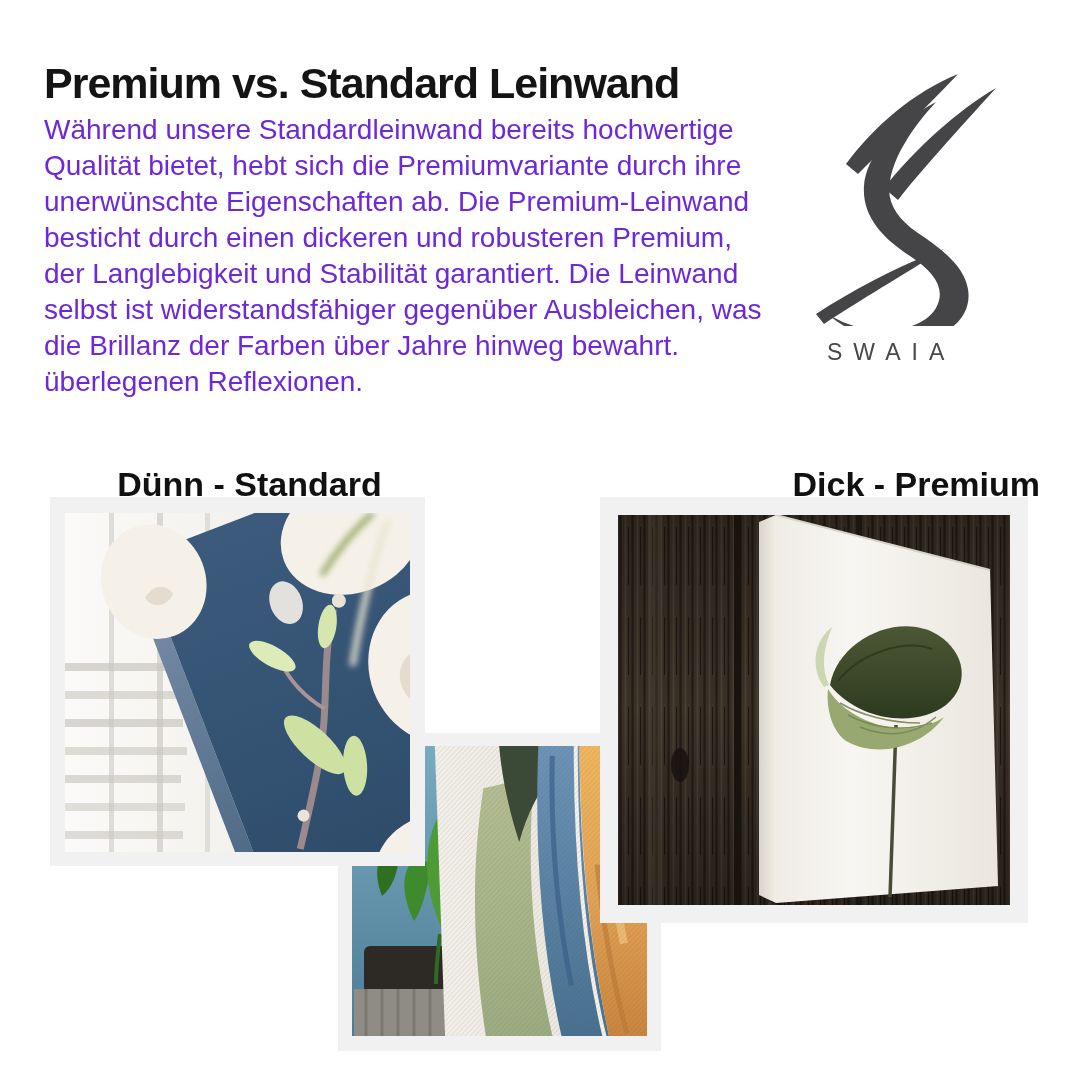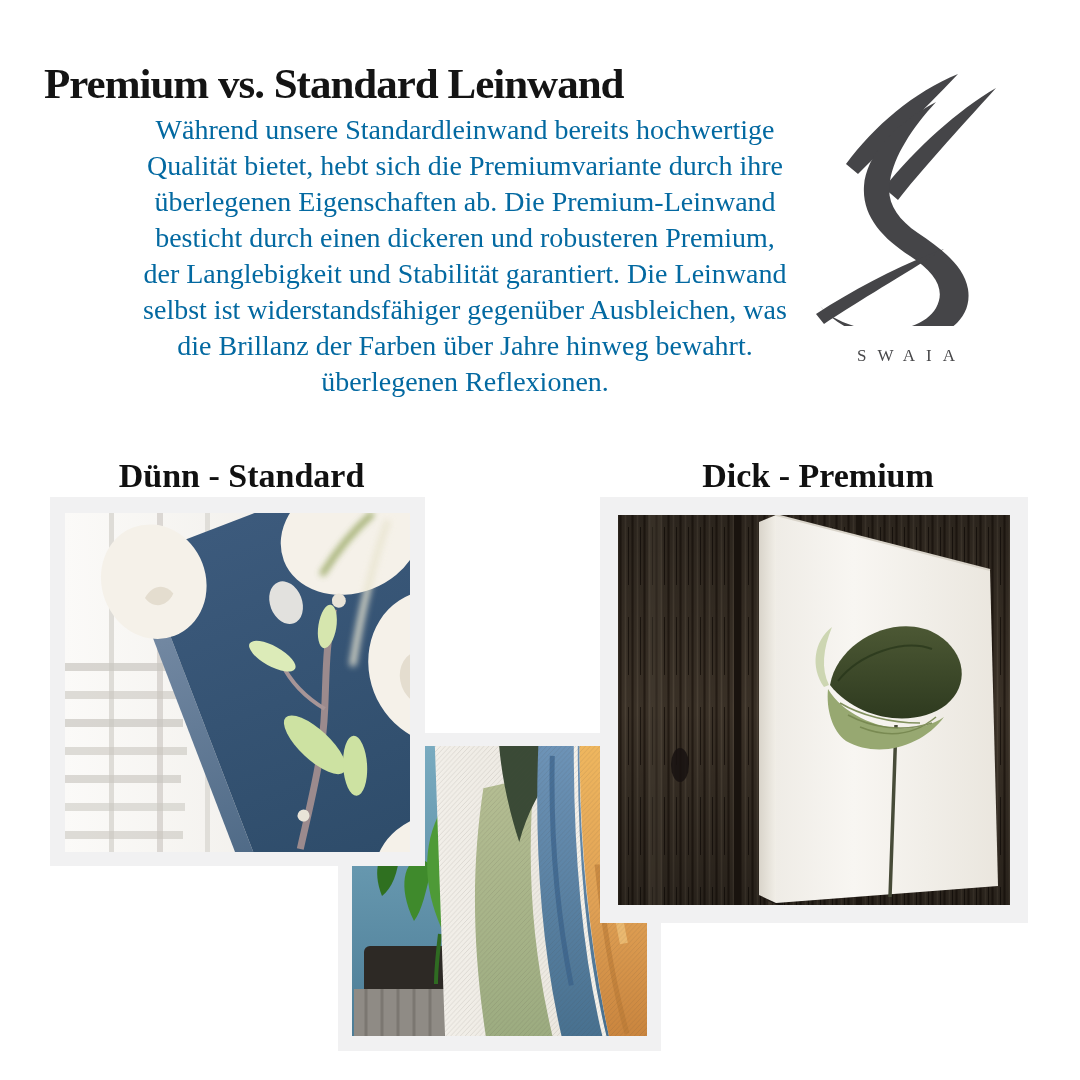--- a/index.html
+++ b/index.html
@@ -1,39 +1,39 @@
 <!DOCTYPE html>
 <html><head>
 <meta charset="utf-8">
 <style>
   html,body{margin:0;padding:0;background:#ffffff;}
   .page{
     position:relative;width:1080px;height:1080px;background:#ffffff;
-    font-family:Liberation Serif, serif;overflow:hidden;
+    font-family:Liberation Sans, sans-serif;overflow:hidden;
   }
   .title{
     position:absolute;left:44px;top:60px;margin:0;
     font-size:43px;font-weight:700;letter-spacing:-1px;color:#141414;line-height:1.1;
     white-space:nowrap;
   }
-  .intro{position:absolute;left:55px;top:112px;width:820px;color:#0369a1;text-align:center;}
+  .intro{position:absolute;left:44px;top:112px;width:820px;color:#6d28d9;}
   .intro .line{font-size:28px;line-height:36px;white-space:nowrap;font-weight:400;}
 
   
   .logo{position:absolute;left:816px;top:74px;width:180px;height:292px;}
   .logo svg{position:absolute;left:0;top:0;}
   .brand{
-    position:absolute;left:0;right:0;bottom:0;text-align:center;
-    font-size:17px;letter-spacing:11px;text-indent:11px;color:#48484a;font-weight:400;
+    position:absolute;left:0;right:0;bottom:0;text-align:left;
+    font-size:23px;letter-spacing:11px;text-indent:11px;color:#48484a;font-weight:400;
   }
 
   
-  .col-label{position:absolute;margin:4px;font-size:34px;font-weight:700;color:#111;text-align:center;top:452px;line-height:40px;}
+  .col-label{position:absolute;margin:12px;font-size:34px;font-weight:700;color:#111;text-align:center;top:452px;line-height:40px;}
   .col-label.left{left:50px;width:375px;}
-  .col-label.right{left:600px;width:428px;}
+  .col-label.right{left:600px;width:428px;text-align:right;}
 
   
   .card{position:absolute;background:#f1f1f2;}
   .card .photo{position:absolute;overflow:hidden;}
   .card.std{left:50px;top:497px;width:375px;height:369px;z-index:2;}
   .card.std .photo{left:15px;top:16px;width:345px;height:339px;}
   .card.mid{left:338px;top:733px;width:323px;height:318px;z-index:1;}
   .card.mid .photo{left:14px;top:13px;width:295px;height:290px;}
   .card.prm{left:600px;top:497px;width:428px;height:426px;z-index:2;}
   .card.prm .photo{left:18px;top:18px;width:392px;height:390px;}
@@ -42,21 +42,21 @@
 </head>
 <body>
 
 <div class="page">
 
   <h1 class="title">Premium vs. Standard Leinwand</h1>
 
   <div class="intro">
       <div class="line">Während unsere Standardleinwand bereits hochwertige</div>
       <div class="line">Qualität bietet, hebt sich die Premiumvariante durch ihre</div>
-      <div class="line">überlegenen Eigenschaften ab. Die Premium-Leinwand</div>
+      <div class="line">unerwünschte Eigenschaften ab. Die Premium-Leinwand</div>
       <div class="line">besticht durch einen dickeren und robusteren Premium,</div>
       <div class="line">der Langlebigkeit und Stabilität garantiert. Die Leinwand</div>
       <div class="line">selbst ist widerstandsfähiger gegenüber Ausbleichen, was</div>
       <div class="line">die Brillanz der Farben über Jahre hinweg bewahrt.</div>
       <div class="line">überlegenen Reflexionen.</div>
     </div>
 
   <div class="logo">
     <svg width="180" height="252" viewBox="0 0 180 252" aria-hidden="true">
       <g fill="#454548">

